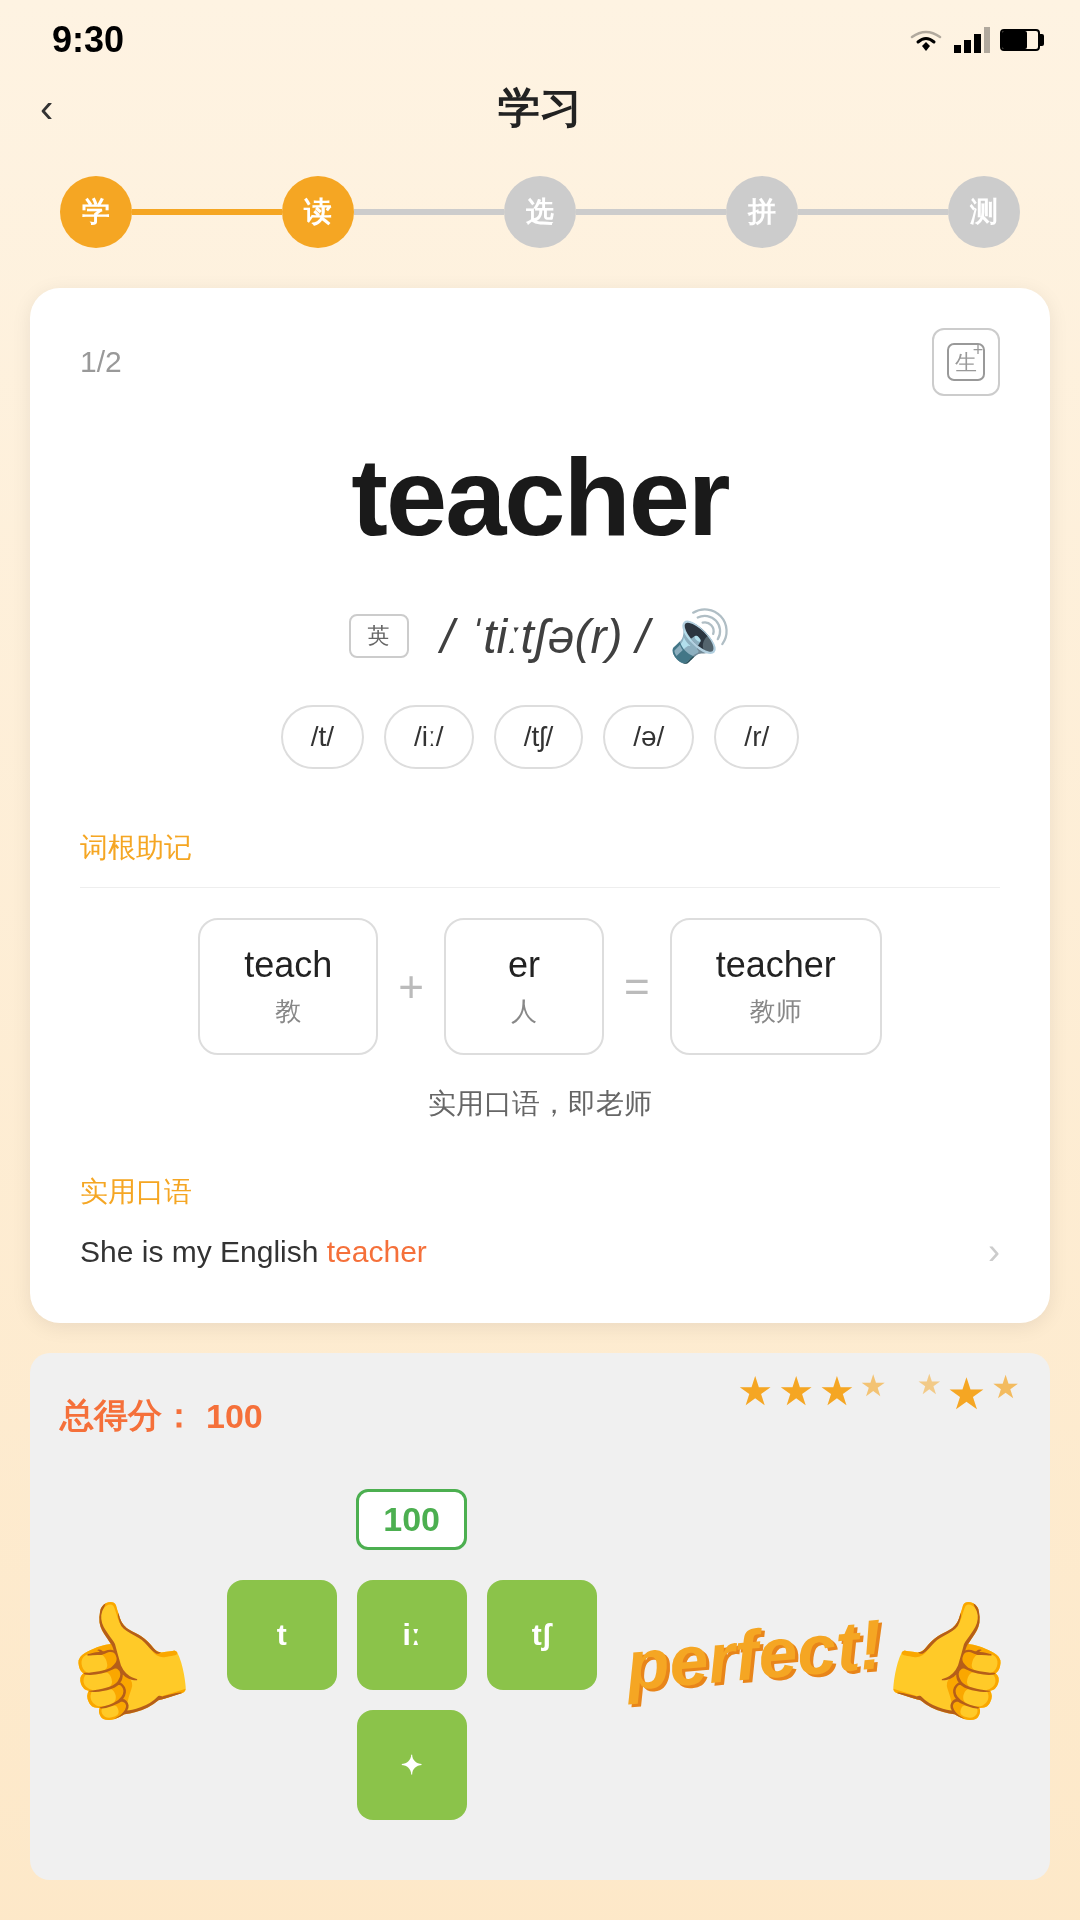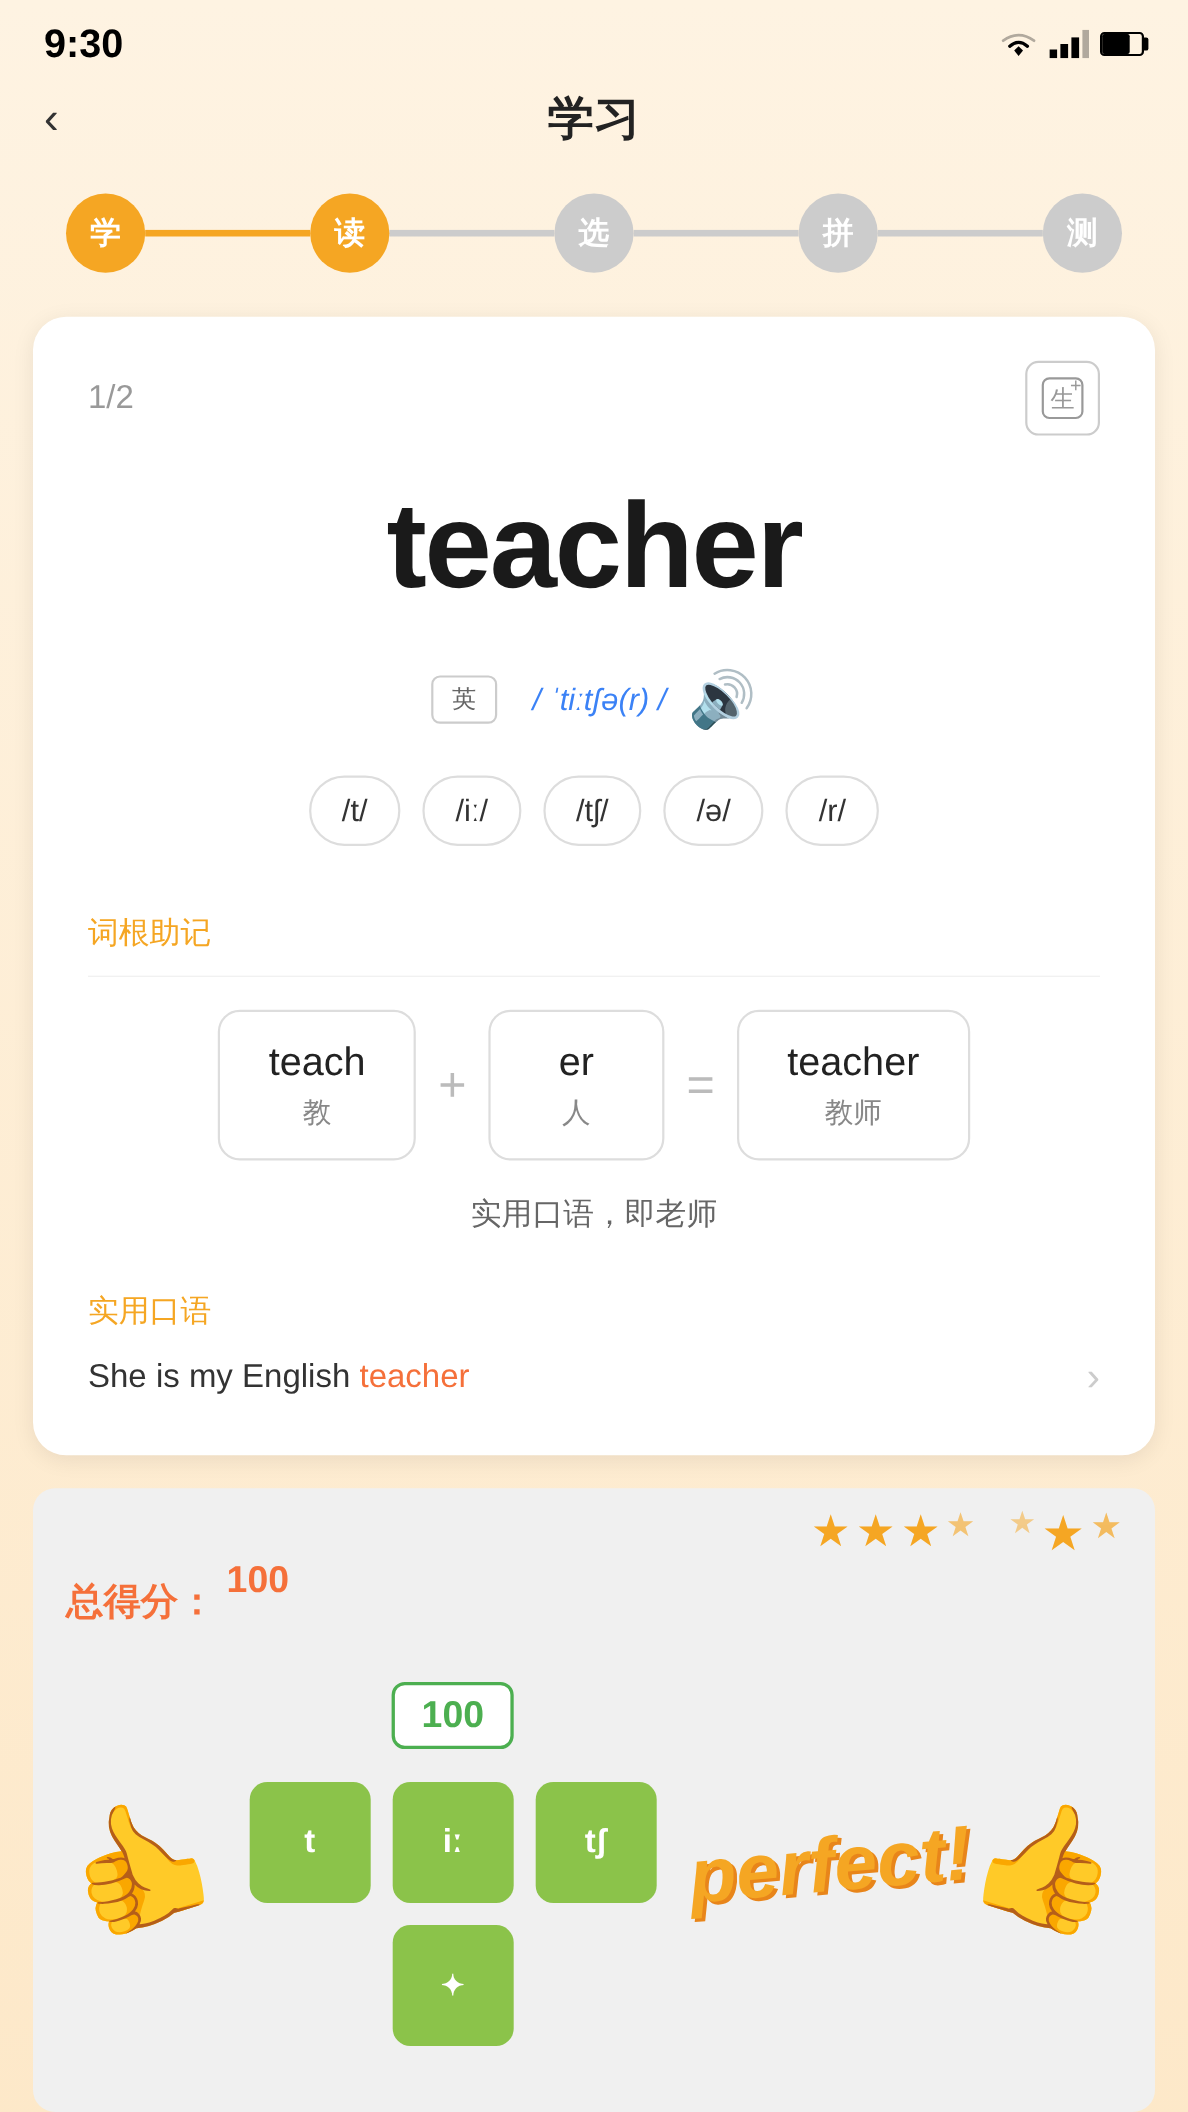--- a/index.html
+++ b/index.html
@@ -13,20 +13,21 @@
       overflow-x: hidden;
     }
 
     
     .status-bar {
       display: flex;
       justify-content: space-between;
       align-items: center;
       padding: 20px 40px 10px;
       height: 70px;
+      margin-left: 12px;
     }
     .status-time {
       font-size: 36px;
       font-weight: 600;
       color: #000;
     }
     .status-icons {
       display: flex;
       align-items: center;
       gap: 10px;
@@ -175,22 +176,22 @@
       height: 44px;
       border: 2px solid #ccc;
       border-radius: 8px;
       display: flex;
       align-items: center;
       justify-content: center;
       font-size: 22px;
       color: #666;
     }
     .phonetic-text {
-      font-size: 28px;
-      color: #3b82f6;
+      font-size: 48px;
+      color: #404040;
       font-style: italic;
       margin-left: 12px;
     }
     .speaker-btn {
       cursor: pointer;
     }
     .speaker-icon {
       font-size: 50px;
       color: #f5703a;
     }
@@ -298,21 +299,20 @@
 
     .score-header {
       display: flex;
       align-items: center;
       margin-bottom: 30px;
     }
     .score-label {
       font-size: 34px;
       color: #f5703a;
       font-weight: 600;
-      margin-top: 40px;
     }
     .score-value {
       font-size: 34px;
       color: #f5703a;
       font-weight: 700;
       margin-left: 10px;
     }
 
     .score-number-badge {
       background: #fff;

